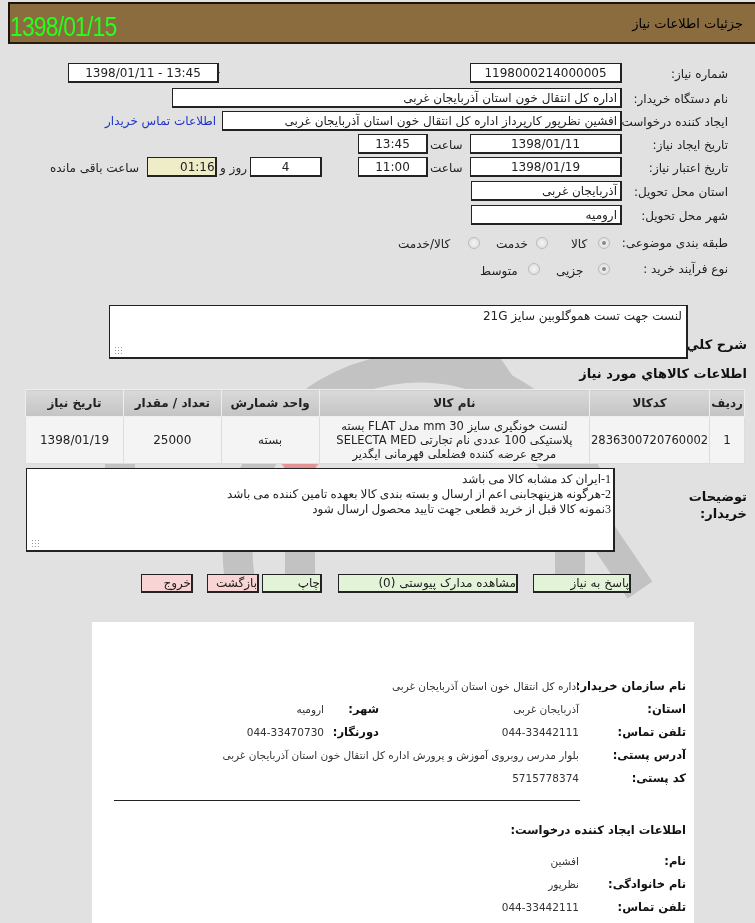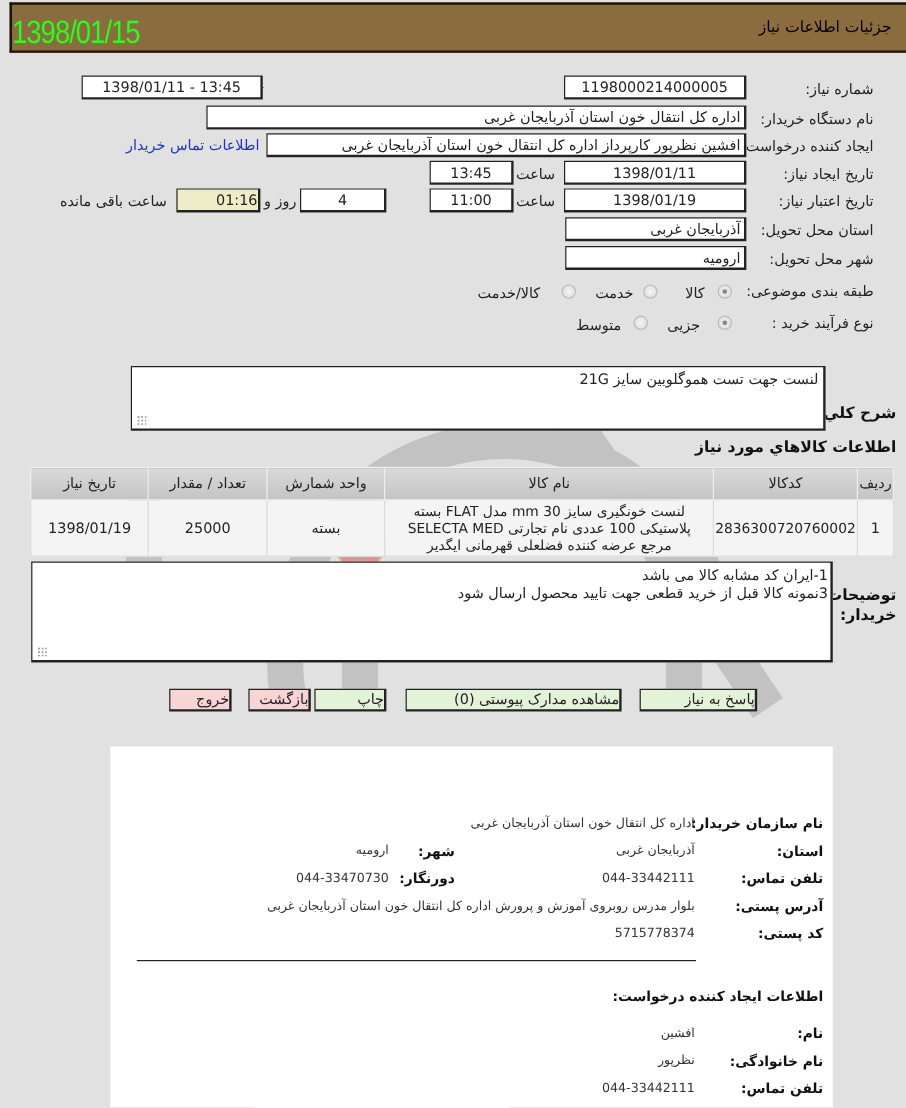--- a/index.html
+++ b/index.html
@@ -30,21 +30,21 @@
   .radio { width:12px; height:12px; border-radius:50%; border:1px solid #bbb; background:radial-gradient(circle,#f5f5f5,#d8d8d8); box-sizing:border-box; }
   .radio.on::after { content:""; position:absolute; left:3px; top:3px; width:4px; height:4px; border-radius:50%; background:#888; }
 
   .bold-lbl { direction:rtl; font-weight:bold; font-size:13px; color:#111; white-space:nowrap; }
 
   .textarea { background:#fff; border:1px solid #222; border-right-width:2px; border-bottom-width:2px; box-sizing:border-box; direction:rtl; }
   .resize-grip { position:absolute; left:4px; bottom:3px; width:8px; height:8px;
     background-image:radial-gradient(#999 1px, transparent 1px); background-size:3px 3px; }
 
   table.items { border-collapse:collapse; direction:rtl; font-size:12px; }
-  table.items th { background:linear-gradient(#d9d9d9,#c4c4c4); font-weight:normal; height:24px; border:1px solid #eee; color:#222; }
+  table.items th { background:linear-gradient(#d9d9d9,#c4c4c4); font-weight:bold; height:24px; border:1px solid #eee; color:#222; }
   table.items td { background:#f4f4f4; border:1px solid #ddd; text-align:center; vertical-align:middle; }
 
   .btn { height:19px; box-sizing:border-box; border:1px solid #222; border-right-width:2px; border-bottom-width:2px; line-height:16px; font-size:12px; direction:rtl; }
   .btn.green { background:#e3f3d8; }
   .btn.pink { background:#f8d4d4; }
 
   .panel { left:92px; top:622px; width:602px; height:301px; background:#fff; }
   .panel-head { left:0; top:8px; width:602px; height:30px; background:#8b6c3f; }
   .panel-head-title { right:12px; top:7px; color:#fff; font-weight:bold; font-size:13px; direction:rtl; }
   .pk { direction:rtl; font-weight:bold; font-size:11.5px; color:#111; white-space:nowrap; }
@@ -142,23 +142,24 @@
       <td style="font-size:11.5px;">2836300720760002</td>
       <td style="font-size:11.5px;line-height:14px;padding:2px 4px;">لنست خونگیری سایز 30 mm مدل FLAT بسته پلاستیکی 100 عددی نام تجارتی SELECTA MED مرجع عرضه کننده فضلعلی قهرمانی ایگدیر</td>
       <td>بسته</td>
       <td>25000</td>
       <td>1398/01/19</td>
     </tr>
   </tbody>
 </table>
 
 <div class="abs bold-lbl" style="right:8px;top:488px;width:46px;white-space:normal;line-height:17px;text-align:right;">توضیحات خریدار:</div>
-<div class="abs textarea" style="left:26px;top:468px;width:668px;height:84px;">
+<div class="abs textarea" style="left:26px;top:468px;width:589px;height:84px;font-family:Liberation Serif, serif;">
   <div style="position:absolute;right:2px;top:3px;font-size:12px;line-height:15px;text-align:right;">
     <div>1-ایران کد مشابه کالا می باشد</div>
+    <div>2-هرگونه هزینهجابنی اعم از ارسال و بسته بندی کالا بعهده تامین کننده می باشد</div>
     <div>3نمونه کالا قبل از خرید قطعی جهت تایید محصول ارسال شود</div>
   </div>
   <div class="resize-grip"></div>
 </div>
 
 <div class="abs btn green" style="left:533px;top:574px;width:98px;">پاسخ به نیاز</div>
 <div class="abs btn green" style="left:338px;top:574px;width:180px;">مشاهده مدارک پیوستی (0)</div>
 <div class="abs btn green" style="left:262px;top:574px;width:60px;">چاپ</div>
 <div class="abs btn pink" style="left:207px;top:574px;width:52px;">بازگشت</div>
 <div class="abs btn pink" style="left:141px;top:574px;width:52px;">خروج</div>

